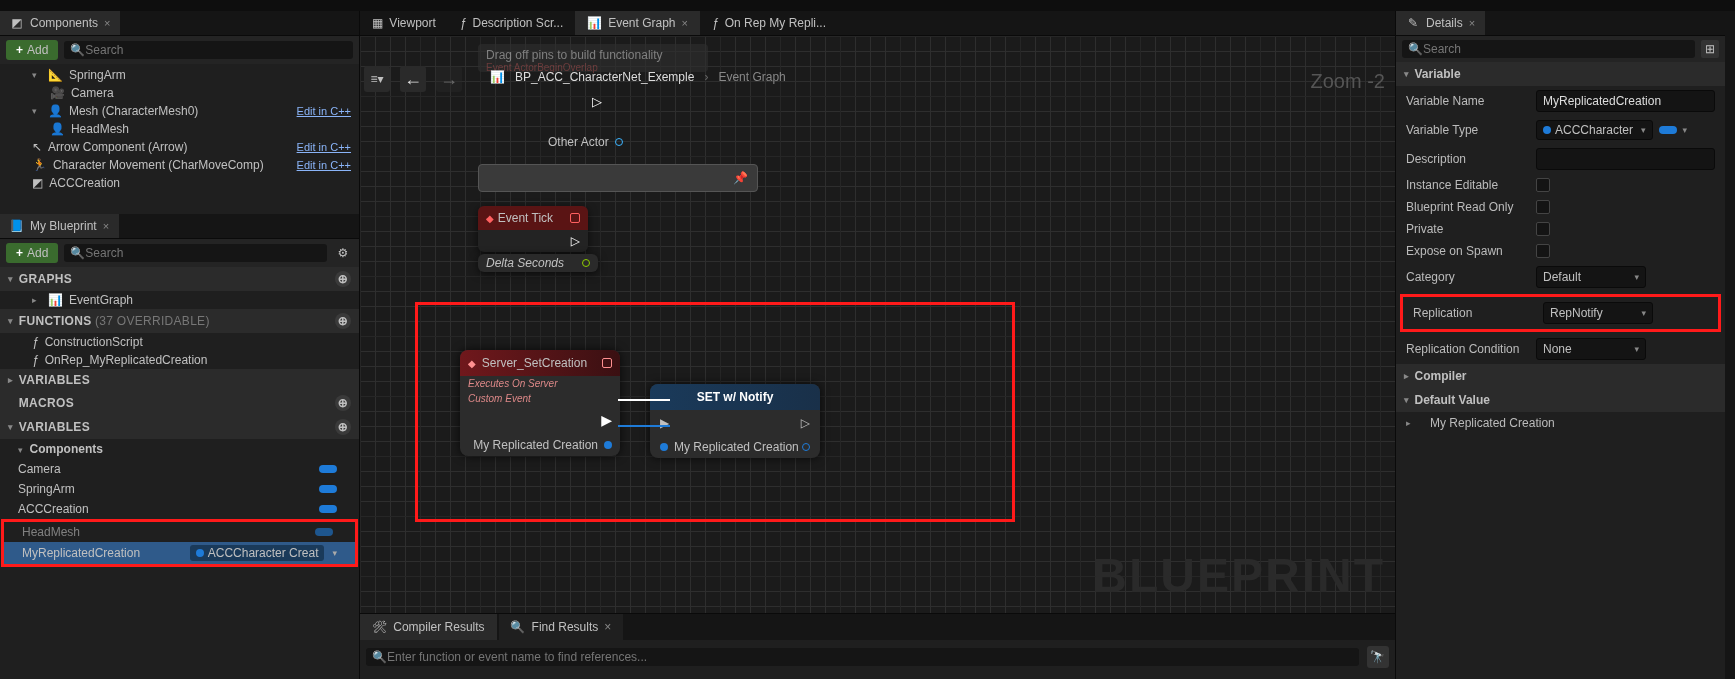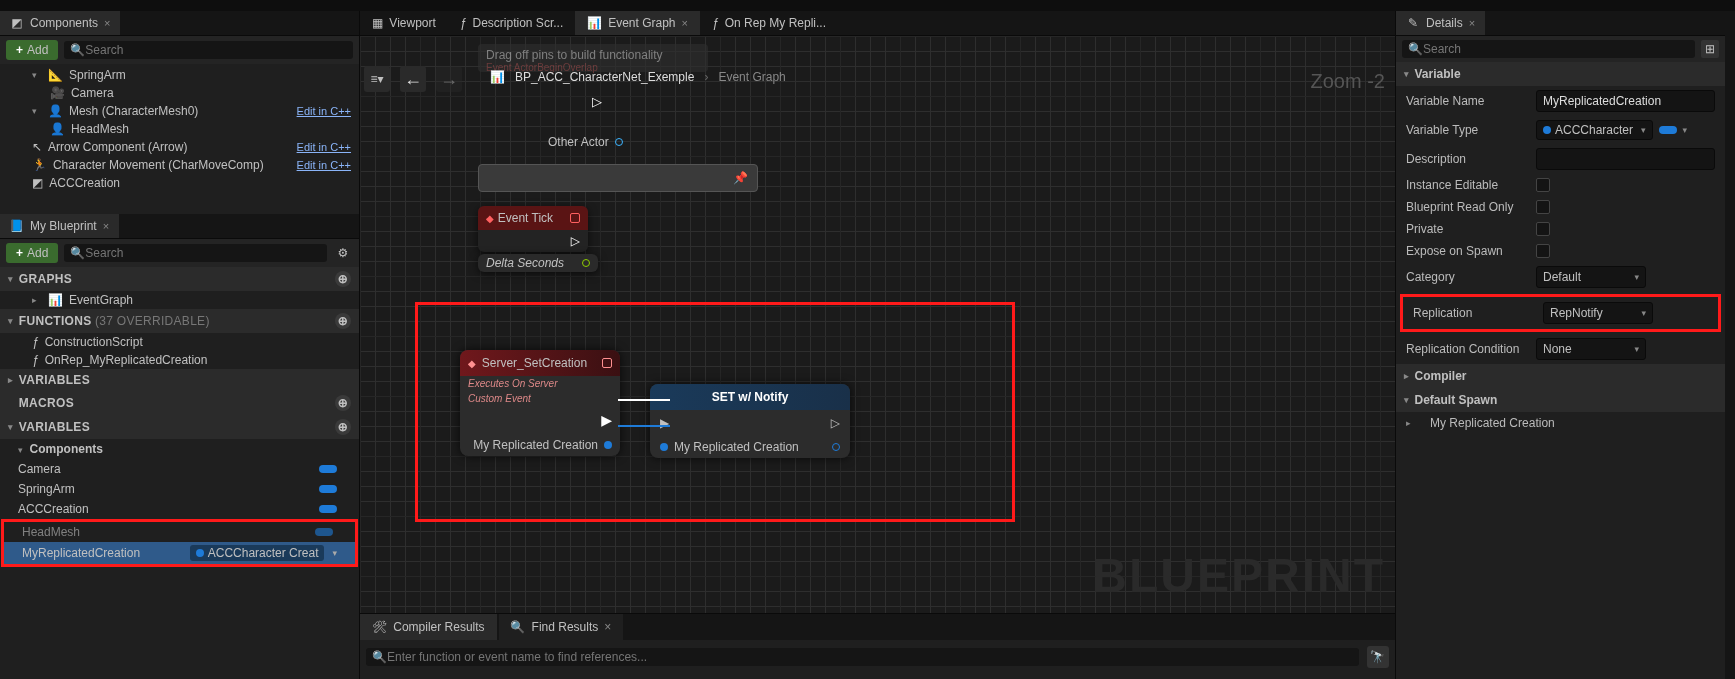--- a/index.html
+++ b/index.html
@@ -93,21 +93,21 @@
 
 .node-server { left:100px; top:314px; width:160px; background:#2c2c2c; border-radius:8px; box-shadow:0 0 10px rgba(0,0,0,0.7);}
 .node-server .hdr{ background: linear-gradient(90deg,#70181c,#3a1012); padding:6px 8px; border-radius:8px 8px 0 0; color:#fff; display:flex;align-items:center;gap:6px;}
 .node-server .hdr .diamond{color:#ff9090;font-size:10px;}
 .node-server .sub{padding:2px 8px;font-size:10px;font-style:italic;color:#d88;}
 .node-server .pins{padding:6px 8px; display:flex; justify-content:space-between;}
 .node-server .pins .exec-out{color:#fff;font-size:14px;}
 .node-server .out-row{padding:4px 8px; display:flex;justify-content:flex-end;align-items:center;gap:6px;font-size:11px;}
 .node-server .out-row .blue-pin{width:8px;height:8px;background:#1e7bd8;border-radius:50%;}
 
-.node-set { left:290px; top:348px; width:200px; background:#2c2c2c; border-radius:8px; box-shadow:0 0 10px rgba(0,0,0,0.7);}
+.node-set { left:290px; top:348px; width:170px; background:#2c2c2c; border-radius:8px; box-shadow:0 0 10px rgba(0,0,0,0.7);}
 .node-set .hdr{ background: linear-gradient(90deg,#1a3a5a,#193049); padding:6px 8px; border-radius:8px 8px 0 0; color:#fff; text-align:center;font-weight:600;}
 .node-set .row-exec{display:flex;justify-content:space-between;padding:6px 10px;font-size:14px;color:#fff;}
 .node-set .row-data{display:flex;justify-content:space-between;padding:4px 10px;font-size:11px;align-items:center;}
 .node-set .row-data .blue-pin{width:8px;height:8px;background:#1e7bd8;border-radius:50%;}
 
 .wire-exec{position:absolute; left:258px; top:363px; width:52px; height:2px; background:#fff; z-index:2;}
 .wire-data{position:absolute; left:258px; top:389px; width:52px; height:2px; background:#1e7bd8; z-index:2;}
 
 .other-actor-label{position:absolute;left:188px;top:84px;font-size:11px;color:#888;display:flex;align-items:center;gap:6px;margin-top:15px;}
 .other-actor-label .blue-pin{width:8px;height:8px;border:1px solid #3cb4ff;border-radius:50%;}
@@ -529,21 +529,21 @@
         </span>
       </div>
 
       <div class="det-section">
         <span class="caret-h">▸</span>
         <span>Compiler</span>
       </div>
 
       <div class="det-section">
         <span class="caret-h">▾</span>
-        <span>Default Spawn</span>
+        <span>Default Value</span>
       </div>
       <div class="prop-row">
         <span class="caret" style="margin-right:4px;">▸</span>
         <span class="lab" style="flex:1;">My Replicated Creation</span>
       </div>
     </div>
   </div>
 
   <div class="scrollbar-stub"></div>
 </div>

